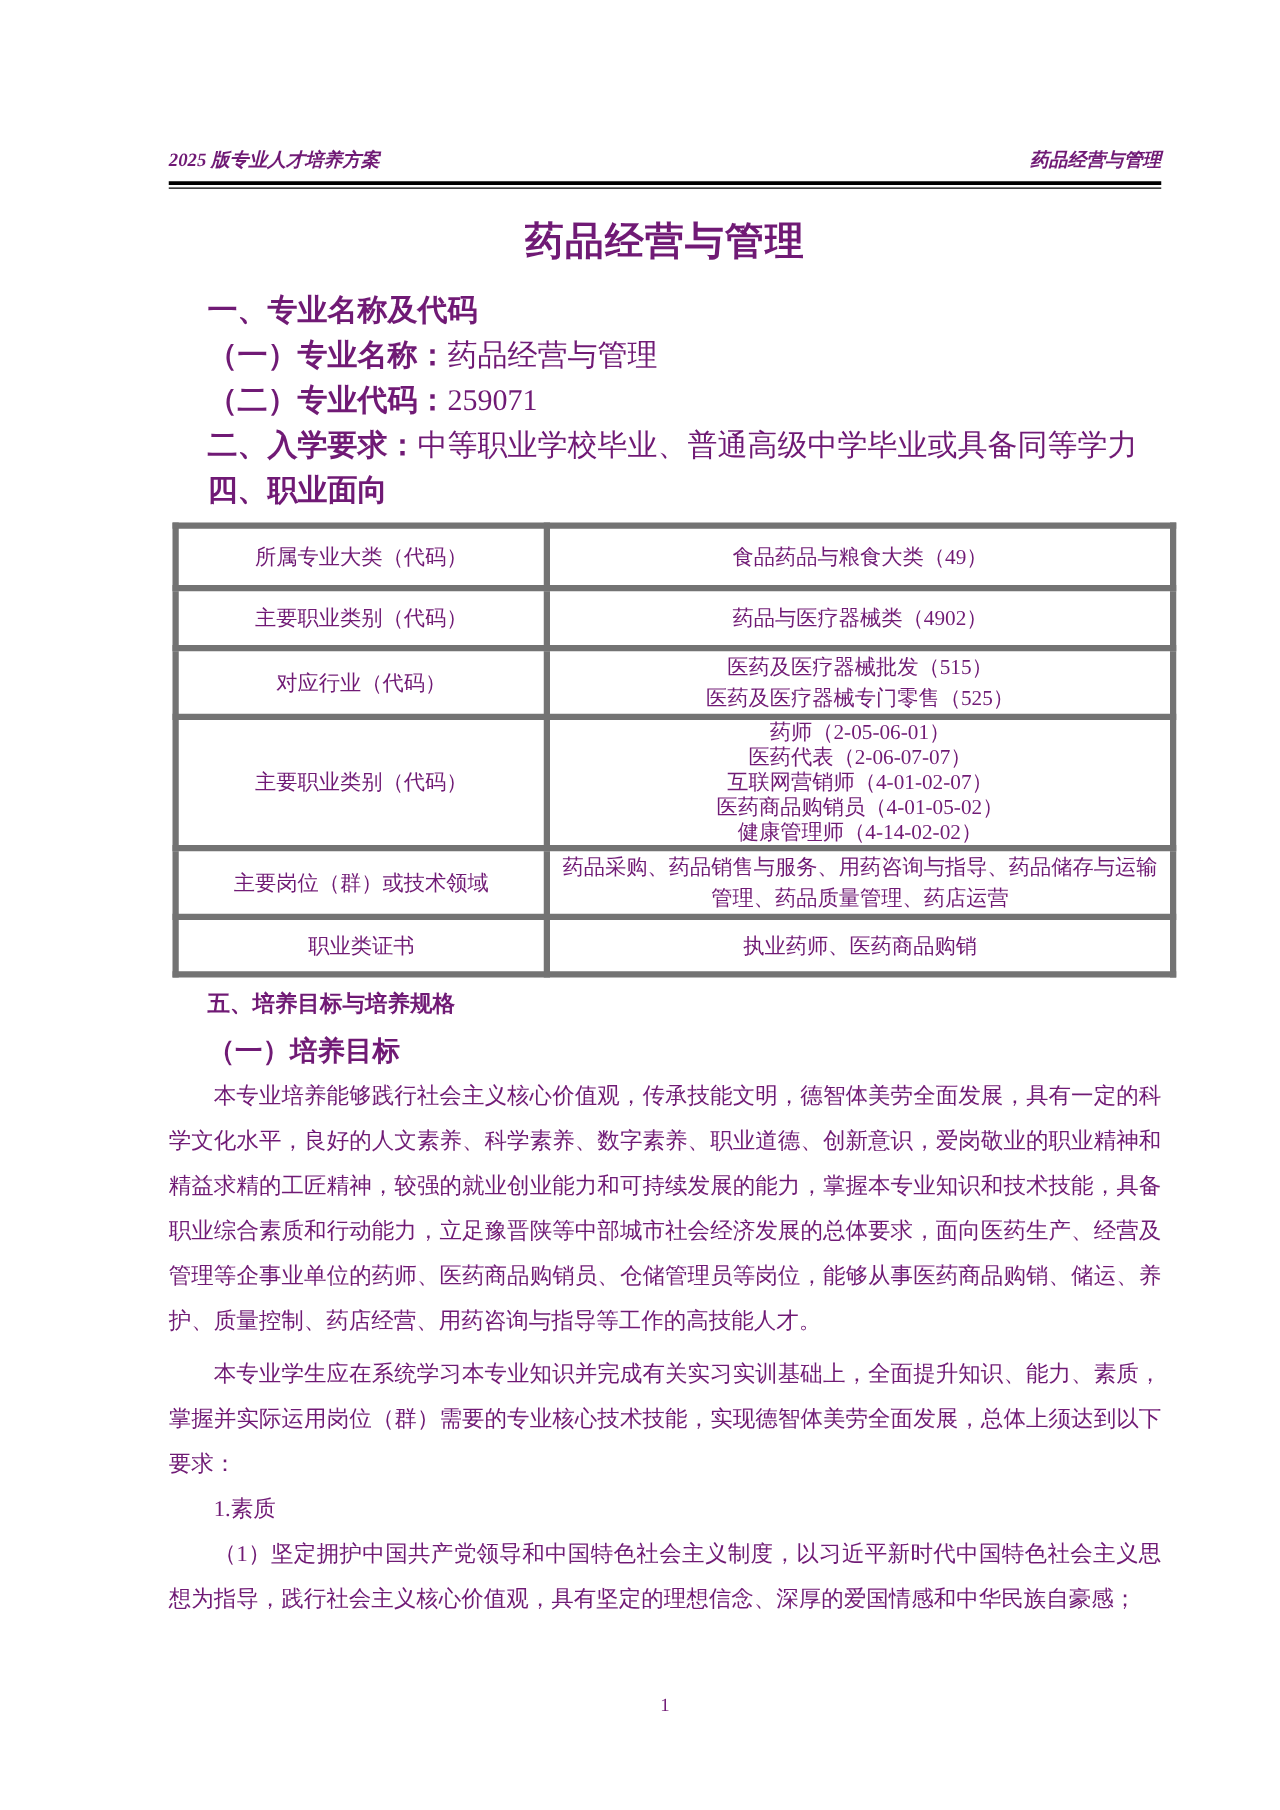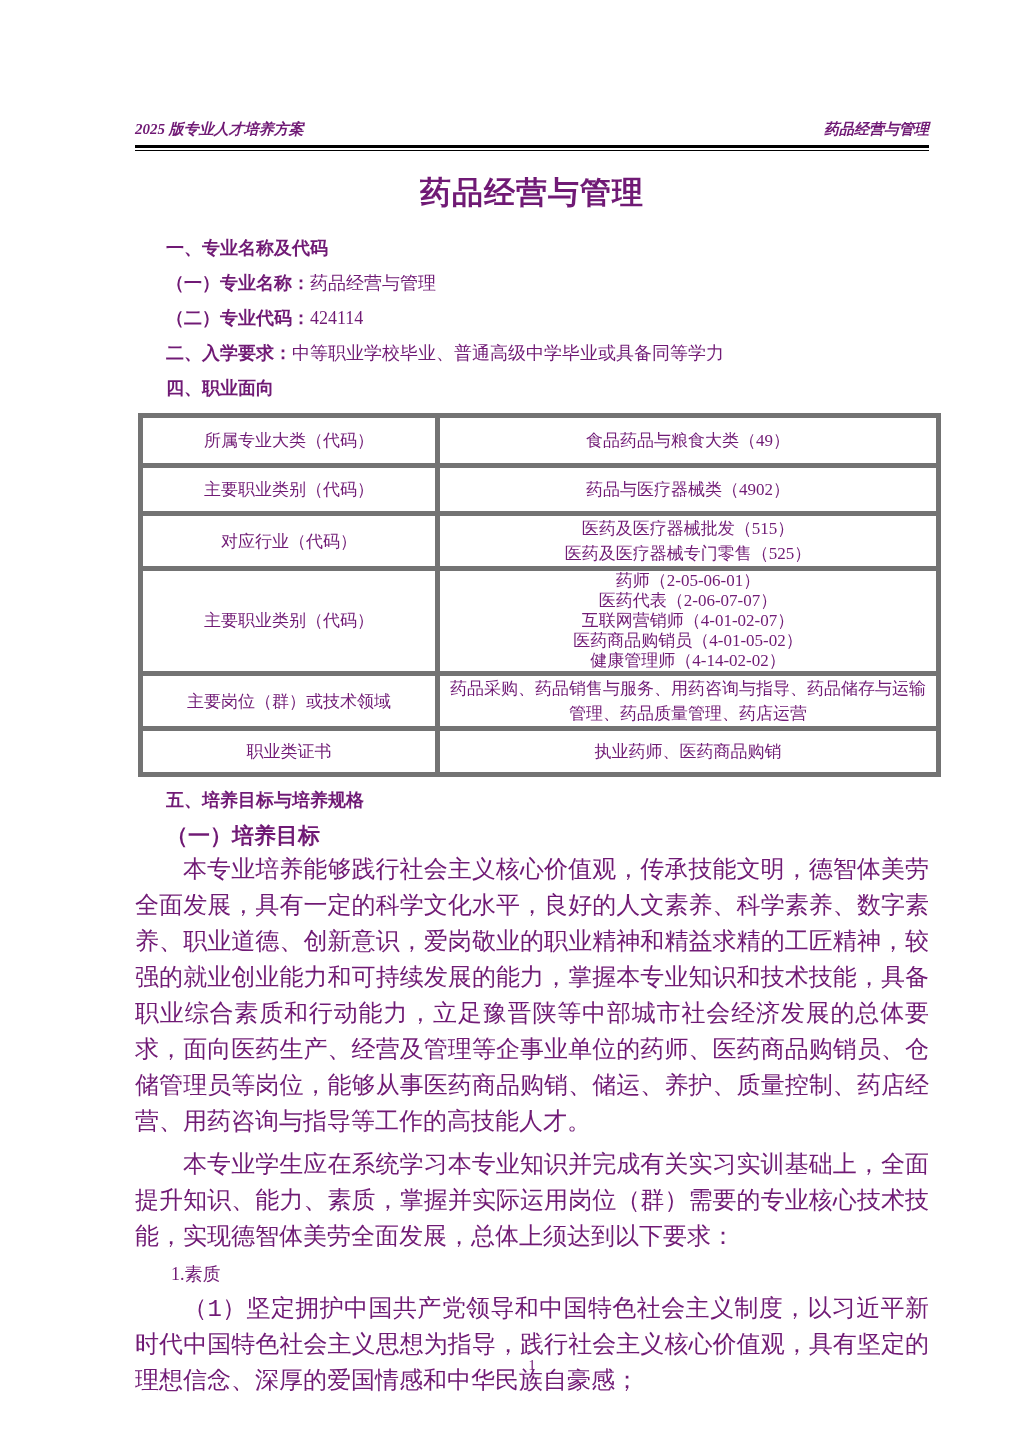--- a/index.html
+++ b/index.html
@@ -40,21 +40,21 @@
     font-family: "Liberation Serif", "DejaVu Serif", serif;
     font-weight: bold;
     font-size: 31px;
     line-height: 34px;
     letter-spacing: 1px;
   }
   
   .items { margin-top: 28px; }
   .item {
     padding-left: 31px;
-    font-size: 18px;
+    font-size: 24px;
     line-height: 21px;
     margin-bottom: 14px;
     white-space: nowrap;
   }
   .item .lbl {
     font-family: "Liberation Sans", "DejaVu Sans", sans-serif;
     font-weight: bold;
   }
   .item .val {
     font-family: "Liberation Serif", "DejaVu Serif", serif;
@@ -80,40 +80,40 @@
   td.c-value { width: 496px; }
   tr.h50 { height: 50px; }
   tr.h48 { height: 48px; }
   tr.h102 { height: 102px; }
   tr.h102 td { line-height: 20px; }
   tr.h46 { height: 46px; }
   
   .sec-heading {
     padding-left: 31px;
     margin-top: 13px;
-    font-family: Liberation Sans, sans-serif;
+    font-family: Liberation Mono, monospace;
     font-weight: bold;
     font-size: 18px;
     line-height: 21px;
   }
   .sub-heading {
     padding-left: 31px;
     margin-top: 14px;
     font-family: "Liberation Sans", "DejaVu Sans", sans-serif;
     font-weight: bold;
     font-size: 22px;
     line-height: 21px;
   }
   .para {
     margin: 7px 0 0 0;
-    font-size: 24px;
+    font-size: 18px;
     line-height: 36px;
     text-align: justify;
     text-indent: 2em;
-    font-family: Liberation Mono, monospace;
+    font-family: Liberation Serif, serif;
   }
   .plain-line {
     margin: 0;
     font-size: 18px;
     line-height: 36px;
     text-indent: 2em;
     font-family: Liberation Serif, serif;
   }
   
   .page-number {
@@ -142,21 +142,21 @@
   <h1 class="doc-title">药品经营与管理</h1>
 
   <div class="items">
     <div class="item">
       <span class="lbl">一、专业名称及代码</span><span class="val"></span>
     </div>
     <div class="item">
       <span class="lbl">（一）专业名称：</span><span class="val">药品经营与管理</span>
     </div>
     <div class="item">
-      <span class="lbl">（二）专业代码：</span><span class="val">424114</span>
+      <span class="lbl">（二）专业代码：</span><span class="val">259071</span>
     </div>
     <div class="item">
       <span class="lbl">二、入学要求：</span><span class="val">中等职业学校毕业、普通高级中学毕业或具备同等学力</span>
     </div>
     <div class="item">
       <span class="lbl">四、职业面向</span><span class="val"></span>
     </div>
   </div>
 
   <table class="occ">

